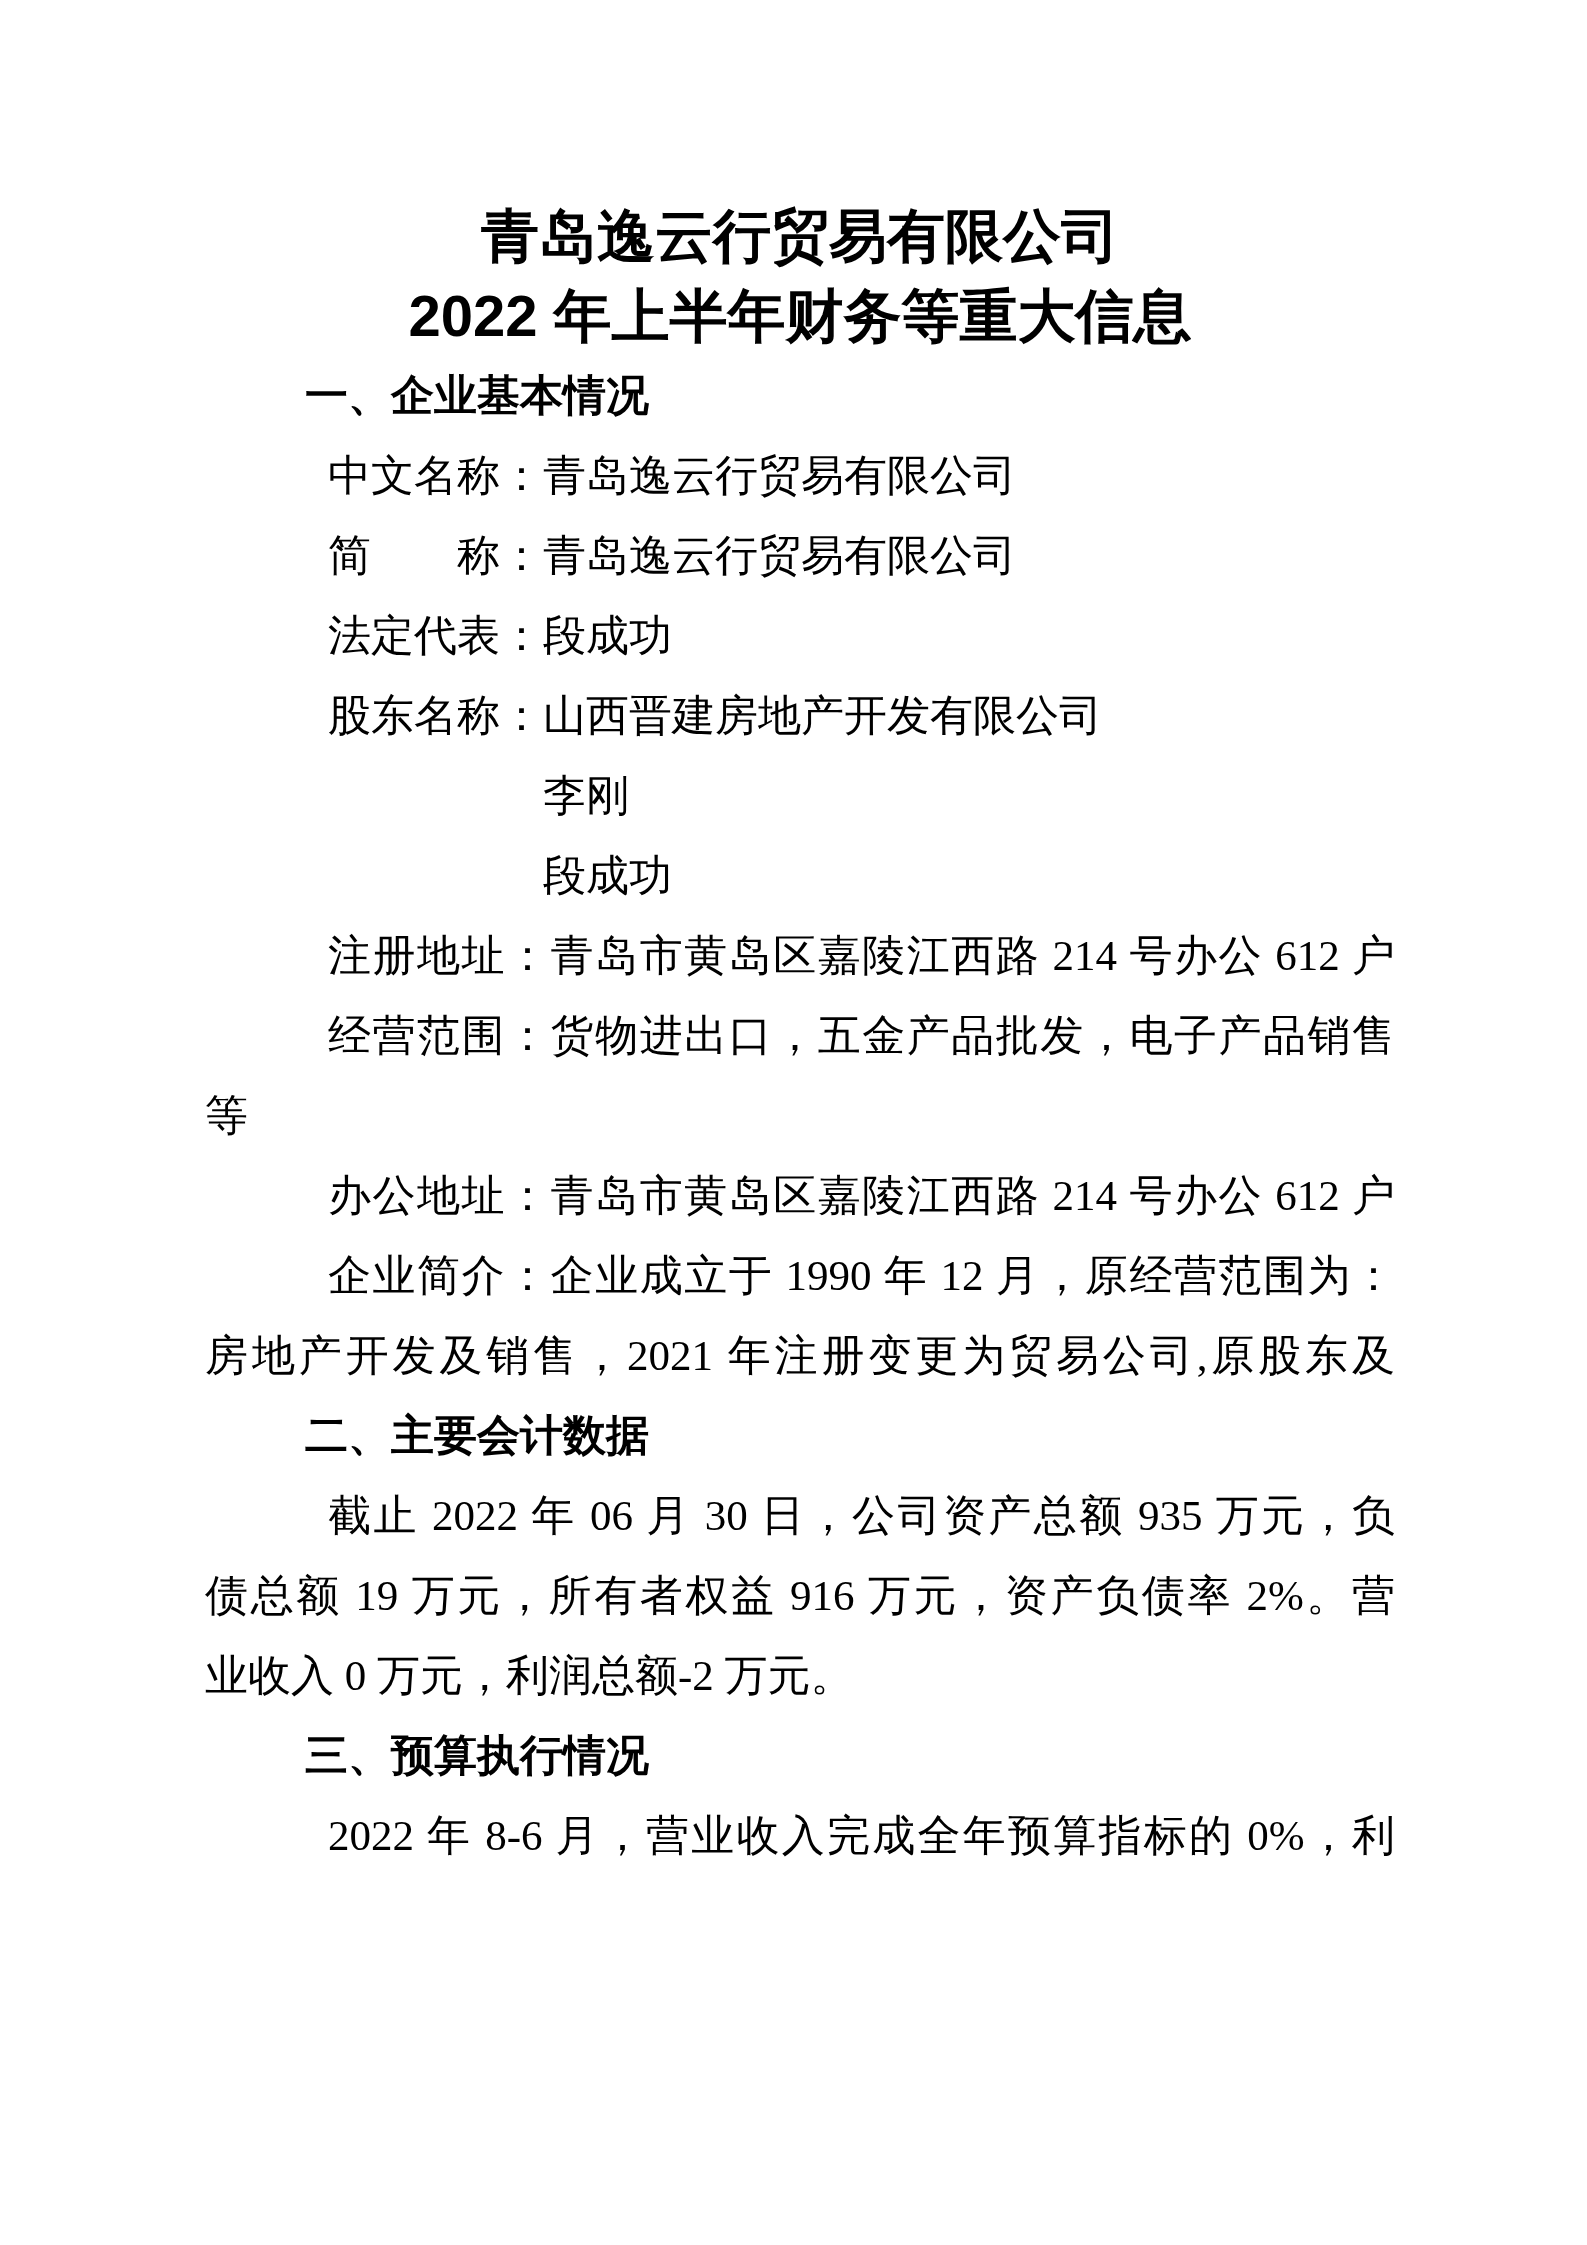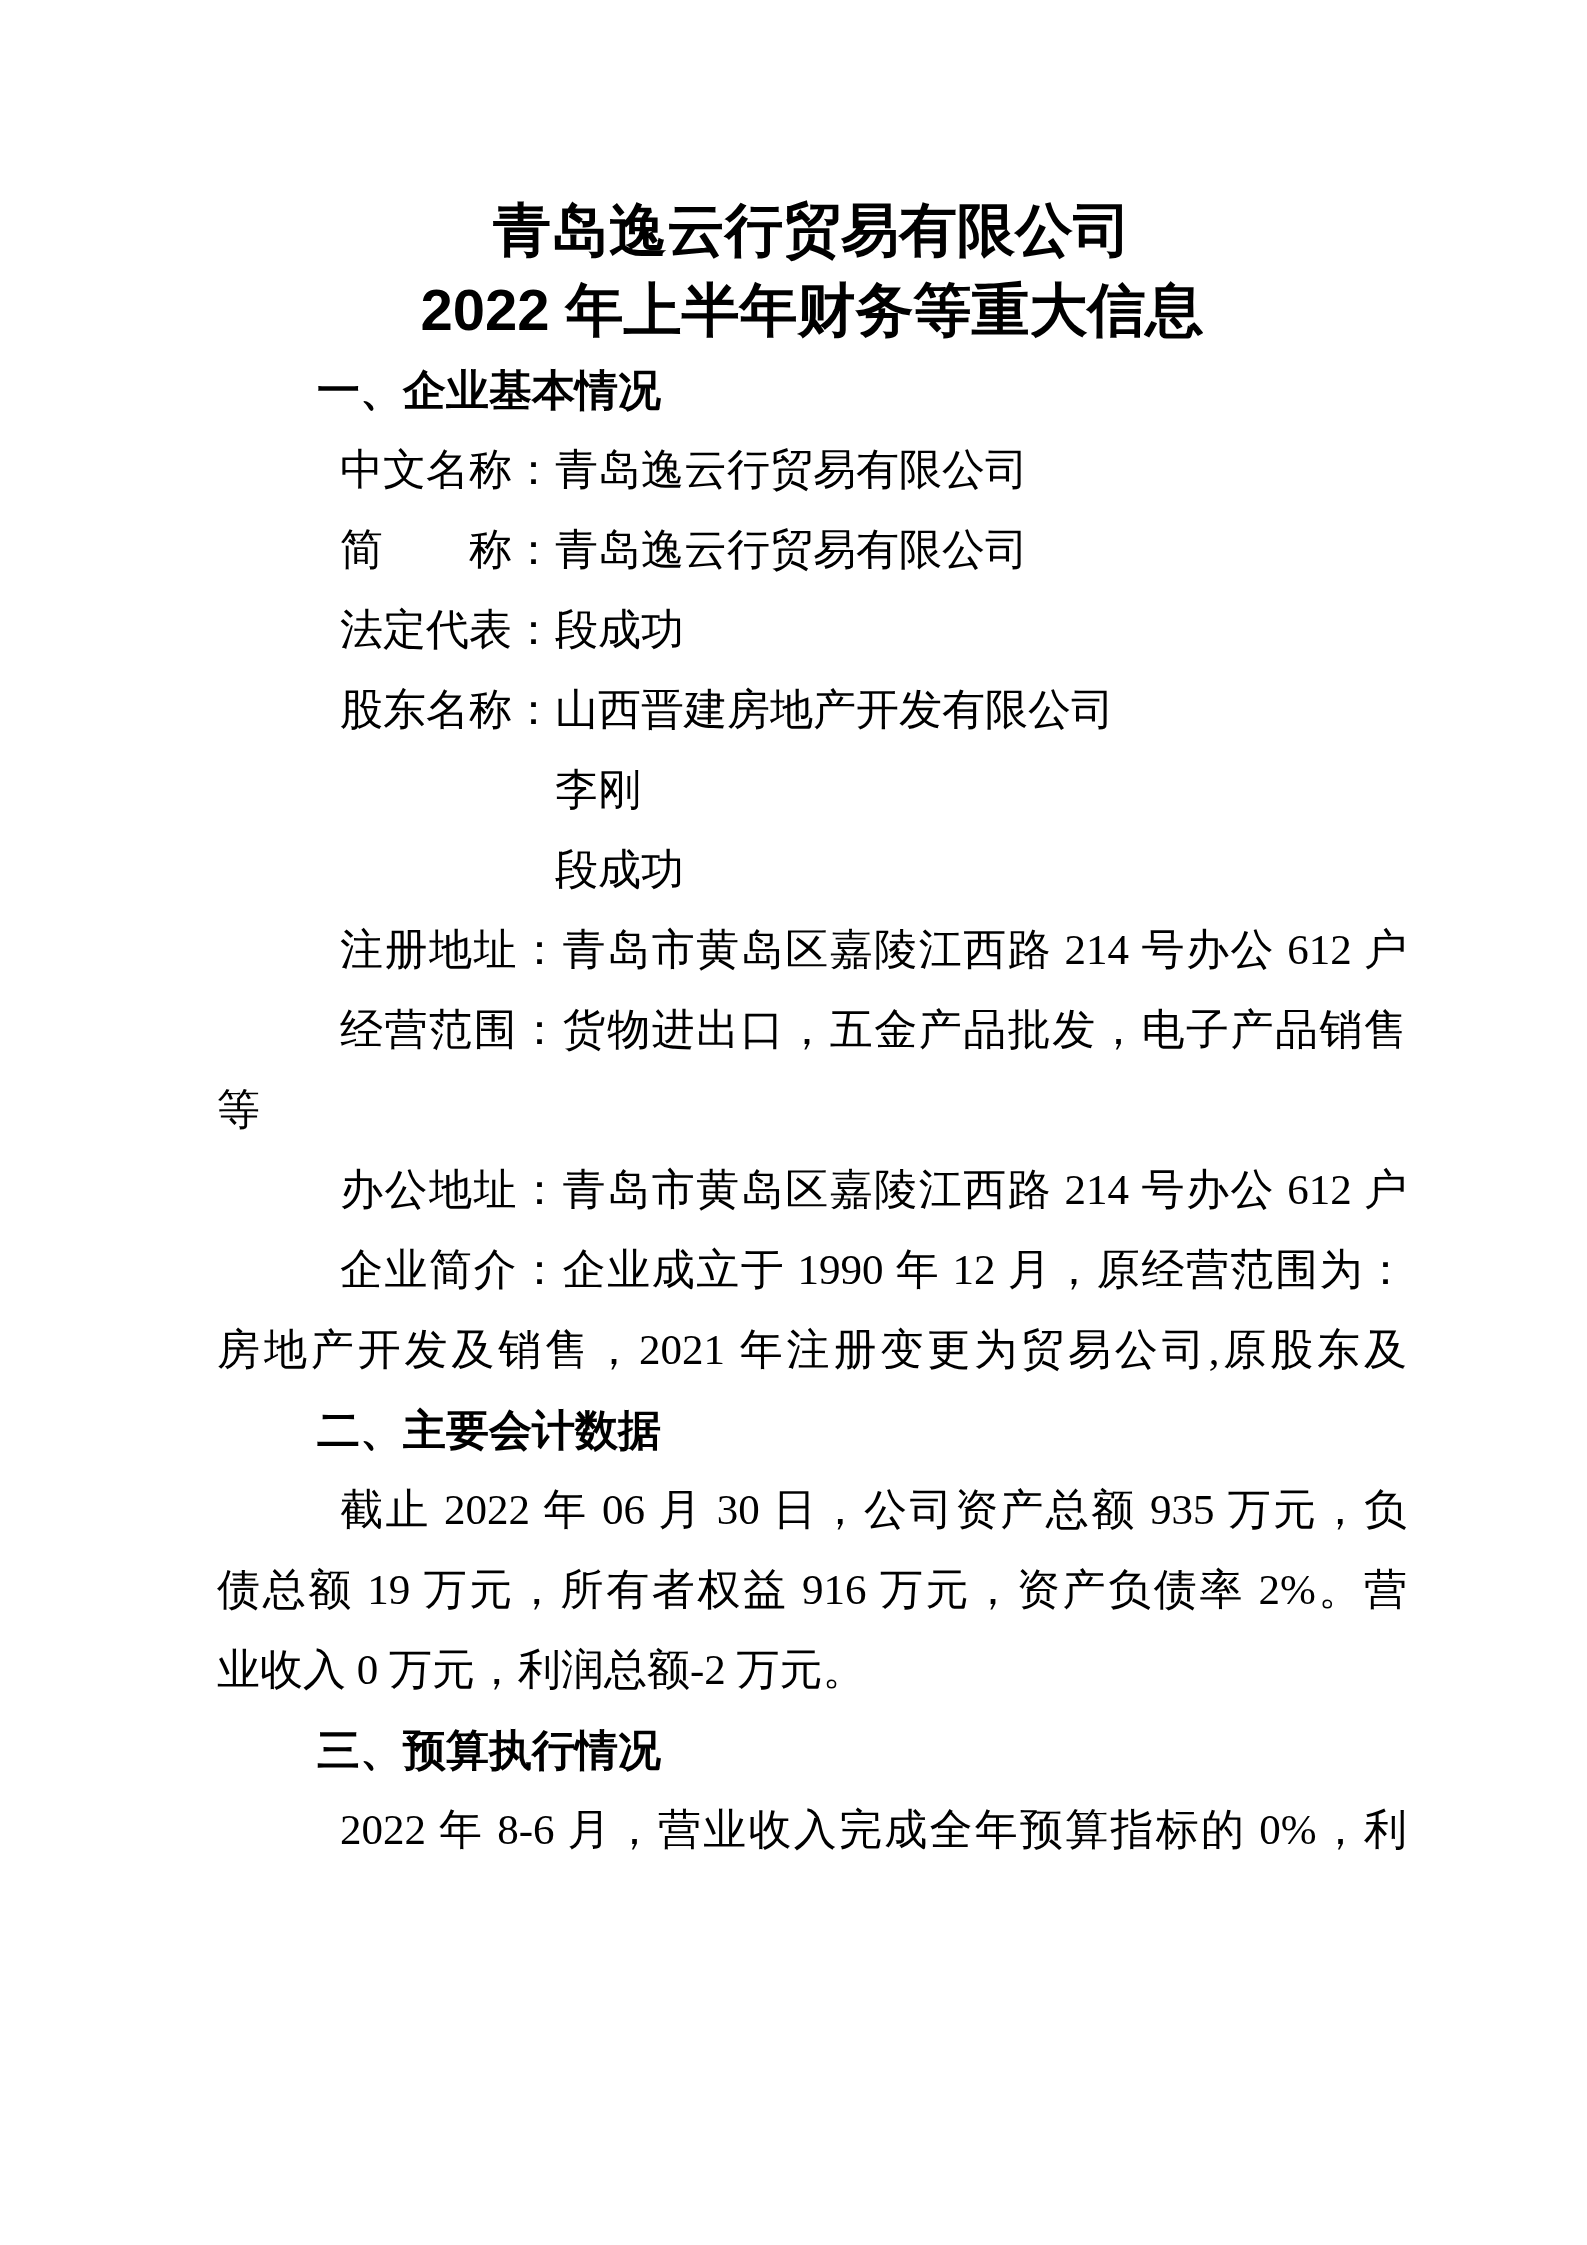--- a/index.html
+++ b/index.html
@@ -9,44 +9,43 @@
     height: 2245px;
     margin: 0 auto;
     background: #ffffff;
     color: #000000;
     overflow: hidden;
     font-family: "Liberation Serif", serif;
   }
   .content {
     position: absolute;
     left: 205px;
-    top: 190px;
+    top: 196px;
     width: 1190px;
-    margin-left: 12px;
   }
   .line {
     height: 80px;
     line-height: 80px;
     font-size: 43px;
     white-space: nowrap;
   }
   .line.fill {
     white-space: normal;
     text-align: justify;
     text-align-last: justify;
   }
   .title {
     font-family: "Liberation Sans", sans-serif;
     font-weight: 700;
     font-size: 58px;
     text-align: center;
     white-space: nowrap;
   }
   .heading {
-    font-family: Liberation Sans, sans-serif;
+    font-family: Liberation Serif, serif;
     font-weight: 700;
     text-indent: 100px;
   }
   .field { text-indent: 123px; }
   .body  { text-indent: 123px; }
   .value-cont { text-indent: 338px; }
   .cont { text-indent: 0; }
   .label { font-weight: 400; }
 </style>
 </head>

